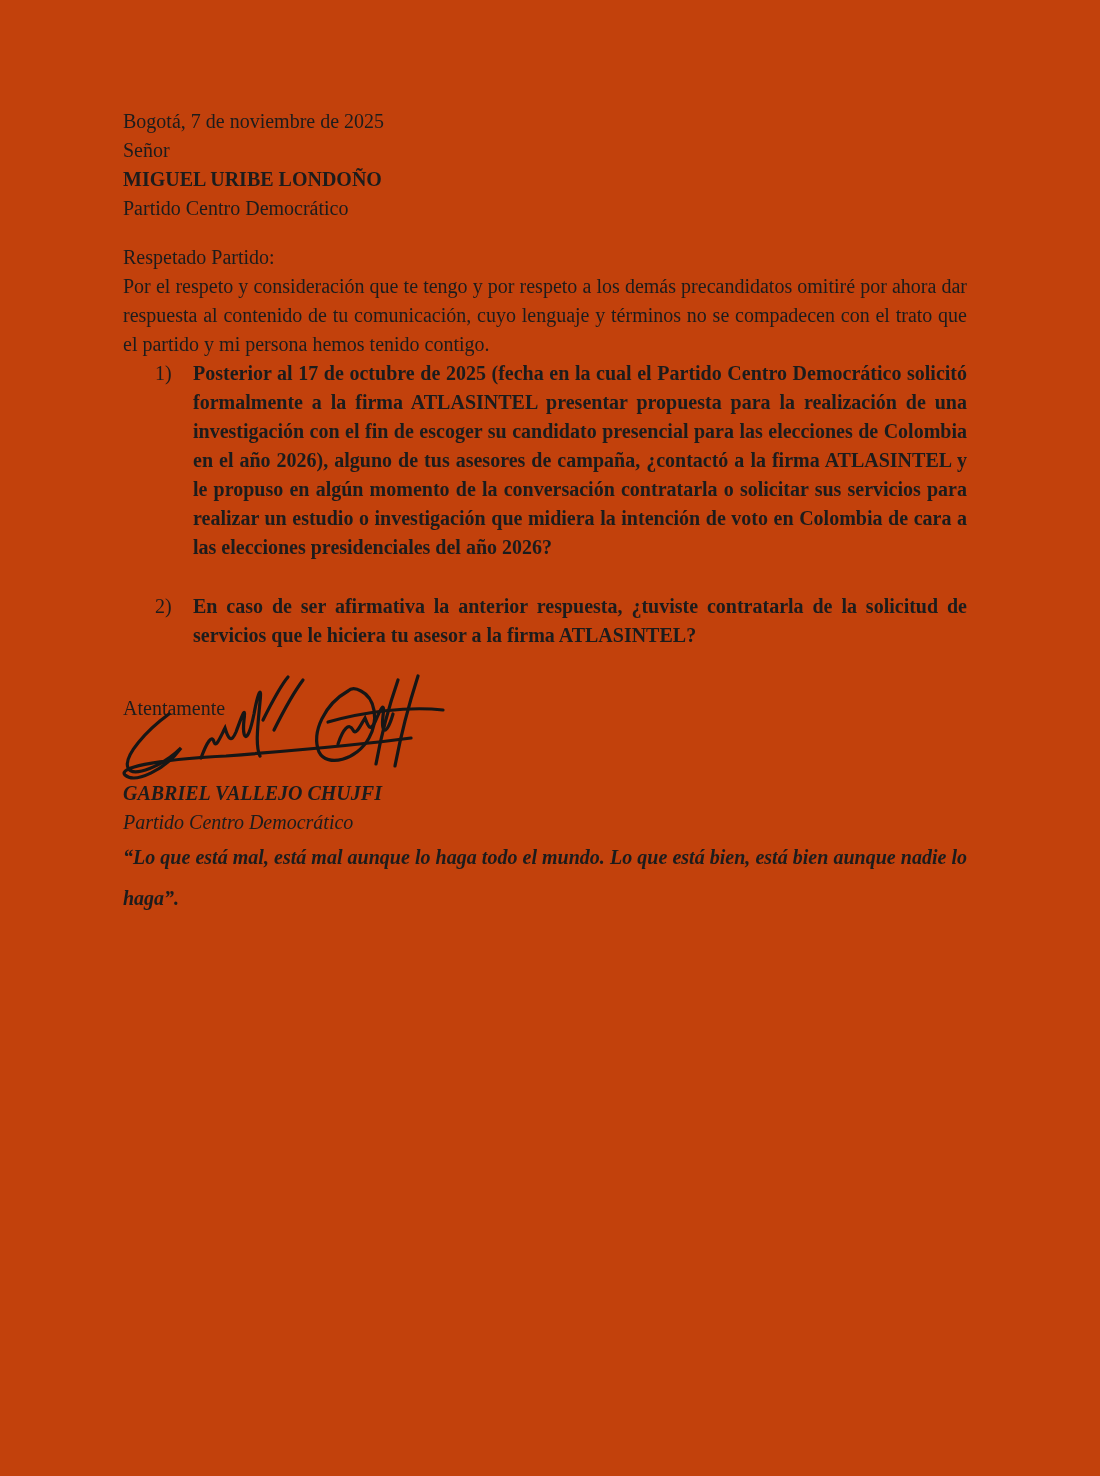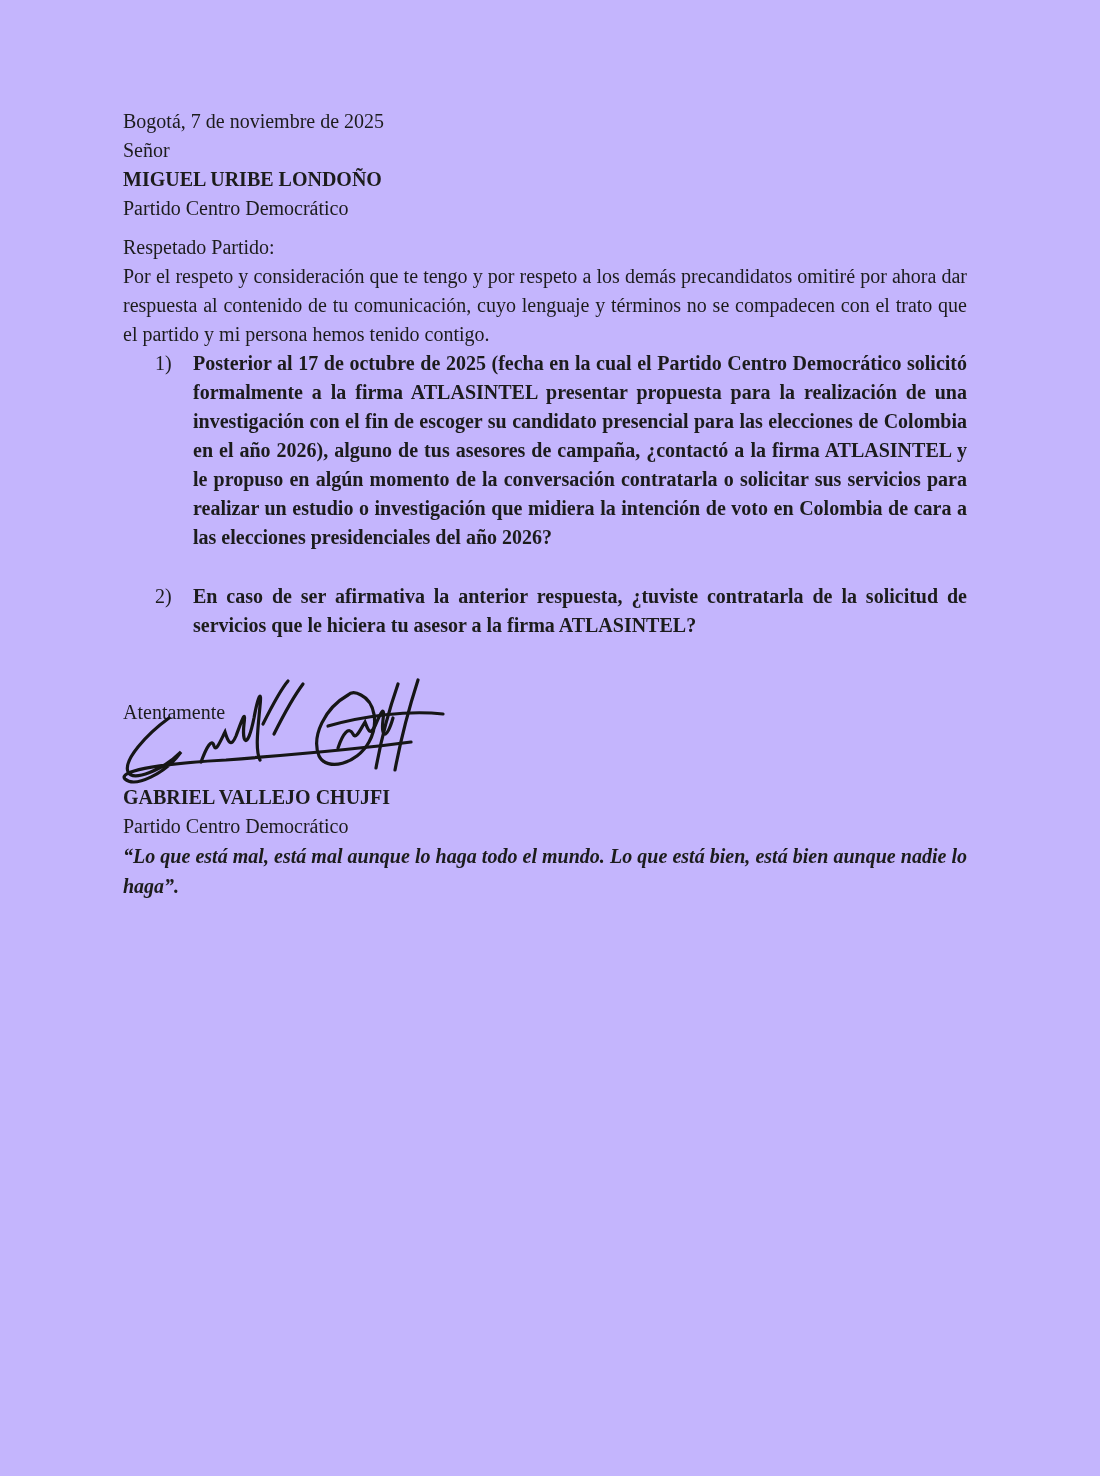--- a/index.html
+++ b/index.html
@@ -4,32 +4,32 @@
 <style>
   html, body {
     margin: 0;
     padding: 0;
     background: #ffffff;
   }
   .page {
     position: relative;
     width: 1100px;
     height: 1476px;
-    background: #c4b5fd;
+    background: #c2410c;
     box-sizing: border-box;
     padding: 107px 133px 40px 123px;
     font-family: "Liberation Serif", "DejaVu Serif", serif;
     font-size: 20px;
     line-height: 29px;
     color: #1c1c1c;
     overflow: hidden;
   }
   .page p { margin: 0; }
   .date-line { margin-bottom: 31px; }
-  .address-block { margin-bottom: 10px; }
+  .address-block { margin-bottom: 20px; }
   .bold { font-weight: bold; }
   .greeting { margin-bottom: 24px; }
   .para {
     text-align: justify;
     margin-bottom: 28px;
   }
   .questions { margin: 0 0 0 0; }
   .question-item {
     display: flex;
     align-items: flex-start;
@@ -40,38 +40,38 @@
     margin-left: 32px;
   }
   .q-text {
     flex: 1 1 auto;
     text-align: justify;
     font-weight: bold;
   }
   .closing-paragraph { margin-top: 12px; margin-bottom: 0; }
   .signature-area {
     position: relative;
-    margin-top: 58px;
+    margin-top: 44px;
     height: 85px;
   }
   .valediction { position: relative; z-index: 1; }
   .signature-svg {
     position: absolute;
     left: -12px;
     top: -22px;
     z-index: 2;
     pointer-events: none;
   }
-  .signer-block { position: relative; z-index: 1; }
+  .signer-block { position: relative; z-index: 1; font-style: italic; }
   .quote {
     margin-top: 54px;
     font-weight: bold;
     font-style: italic;
     text-align: justify;
-    line-height: 30px;
+    line-height: 41px;
   }
 </style>
 </head>
 <body>
 
 <div class="page">
 
   <p class="date-line">Bogotá, 7 de noviembre de 2025</p>
 
   <div class="address-block">

